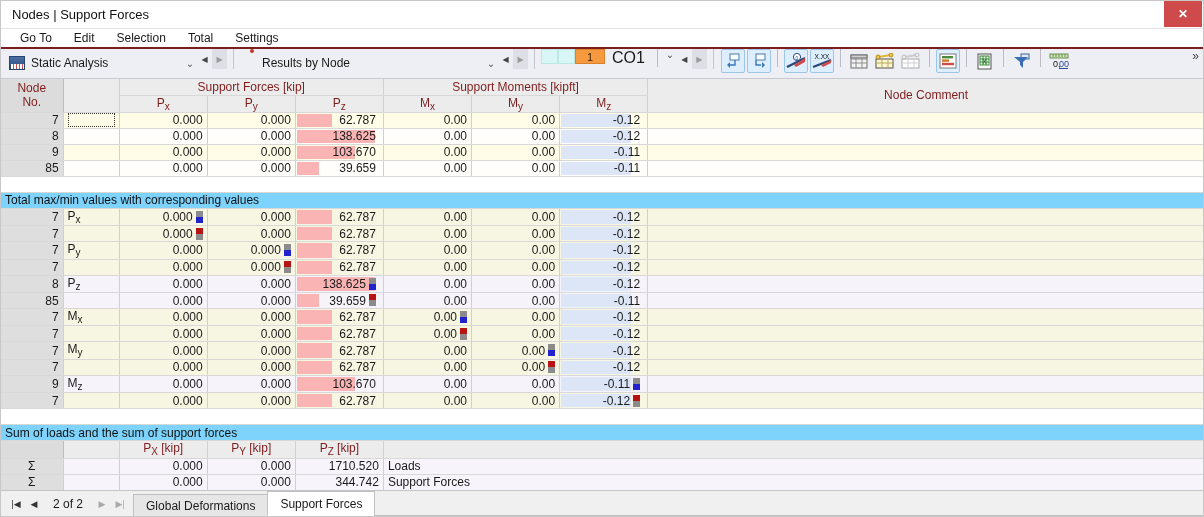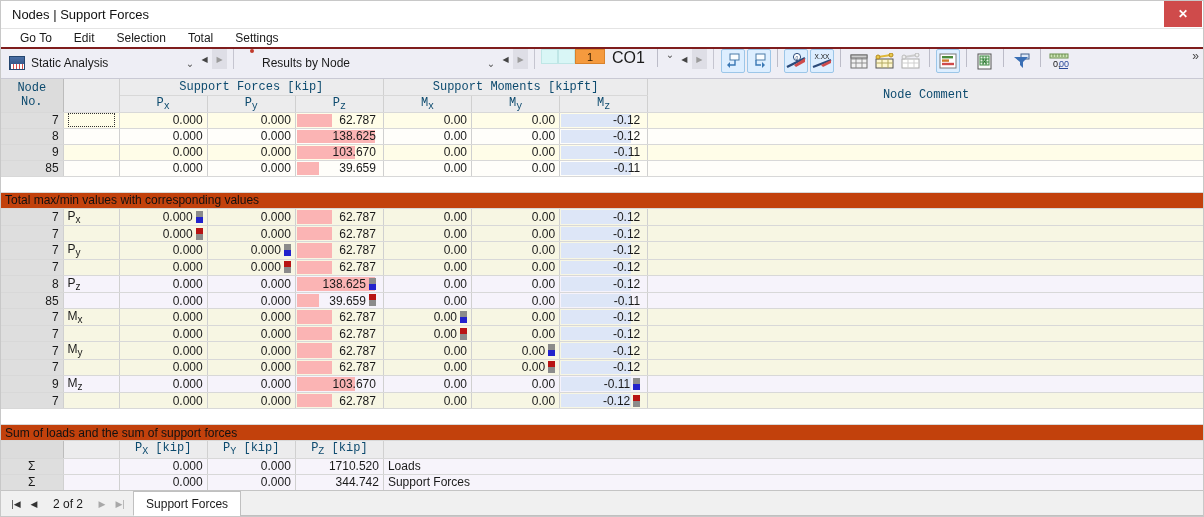--- a/index.html
+++ b/index.html
@@ -71,21 +71,21 @@
   .tbtn.on { background:#ddeeff; border-color:#9cc6e8; }
   .tb-more { position:absolute; right:4px; font-size:12px; color:#444; }
 
   
   .grid { flex:1; overflow:hidden; background:#fff; }
   table.t { border-collapse:collapse; width:1204px; table-layout:fixed; }
   table.t td, table.t th { border-right:1px solid #d0d0d0; border-bottom:1px solid #d8d8d8;
      font-size:12px; font-weight:normal; padding:0 4px; height:16px; white-space:nowrap; }
 
   .hdr td { background:#ececed; text-align:center; border-bottom:1px solid #bcbcbc;
-            border-right:1px solid #c4c4c4; color:#0c4a6e;font-family:Liberation Mono, monospace; }
+            border-right:1px solid #c4c4c4; color:#7f1d1d; }
   .hdr-top td { height:17px; }
   .hdr-bot td { height:18px; }
   .nodehdr { background:#dcdcdc !important; border-right:1px solid #bcbcbc !important; }
 
   td.num { text-align:right; padding-right:7px; }
   td.nodecol { background:#dedede; text-align:right; padding-right:13px; border-right:1px solid #c4c4c4; }
   td.blank { }
   td.sym { text-align:center; color:#1a1a1a; padding-left:6px; text-align:left;}
   td.cmt { text-align:left; padding-left:7px;margin-left:22px; }
 
@@ -96,21 +96,21 @@
   .r-sum   td { background:#f7f4fb; }
   tr td.nodecol { background:#dedede !important; }
 
   
   .barcell { position:relative; overflow:hidden; }
   .bar { position:absolute; left:1px; top:1px; bottom:1px; background:#fbb4b4; }
   .barblue { position:absolute; left:1px; top:1px; bottom:1px; background:#dde6f7; }
   .barcell span.v { position:relative; display:block; text-align:right; padding-right:3px; }
 
   
-  .sect td { background:#c2410c; text-align:left; padding-left:7px; height:19px;
+  .sect td { background:#7dd3fc; text-align:left; padding-left:7px; height:19px;
              border-bottom:1px solid #c0c0c0; border-right:none; color:#111; }
 
   .spacer td { background:#ffffff; border:none; height:9px; }
   .spacer2 td { background:#ffffff; border:none; height:12px; }
 
   
   .focusbox { display:block; width:100%; height:14px; border:1px dotted #333; }
 
   
   .mk { display:inline-block; width:7px; vertical-align:middle; margin-left:3px; position:relative; top:-1px;}
@@ -645,16 +645,17 @@
   </div>
 
   <div class="footer">
     <div class="pager">
       <div class="pgbtn">|◀</div>
       <div class="pgbtn">◀</div>
       <div class="pgtxt">2 of 2</div>
       <div class="pgbtn dis">▶</div>
       <div class="pgbtn dis">▶|</div>
     </div>
+    <div class="tab">Global Deformations</div>
     <div class="tab active">Support Forces</div>
     <div class="tabfill"></div>
   </div>
 </div>
 
 </body></html>

